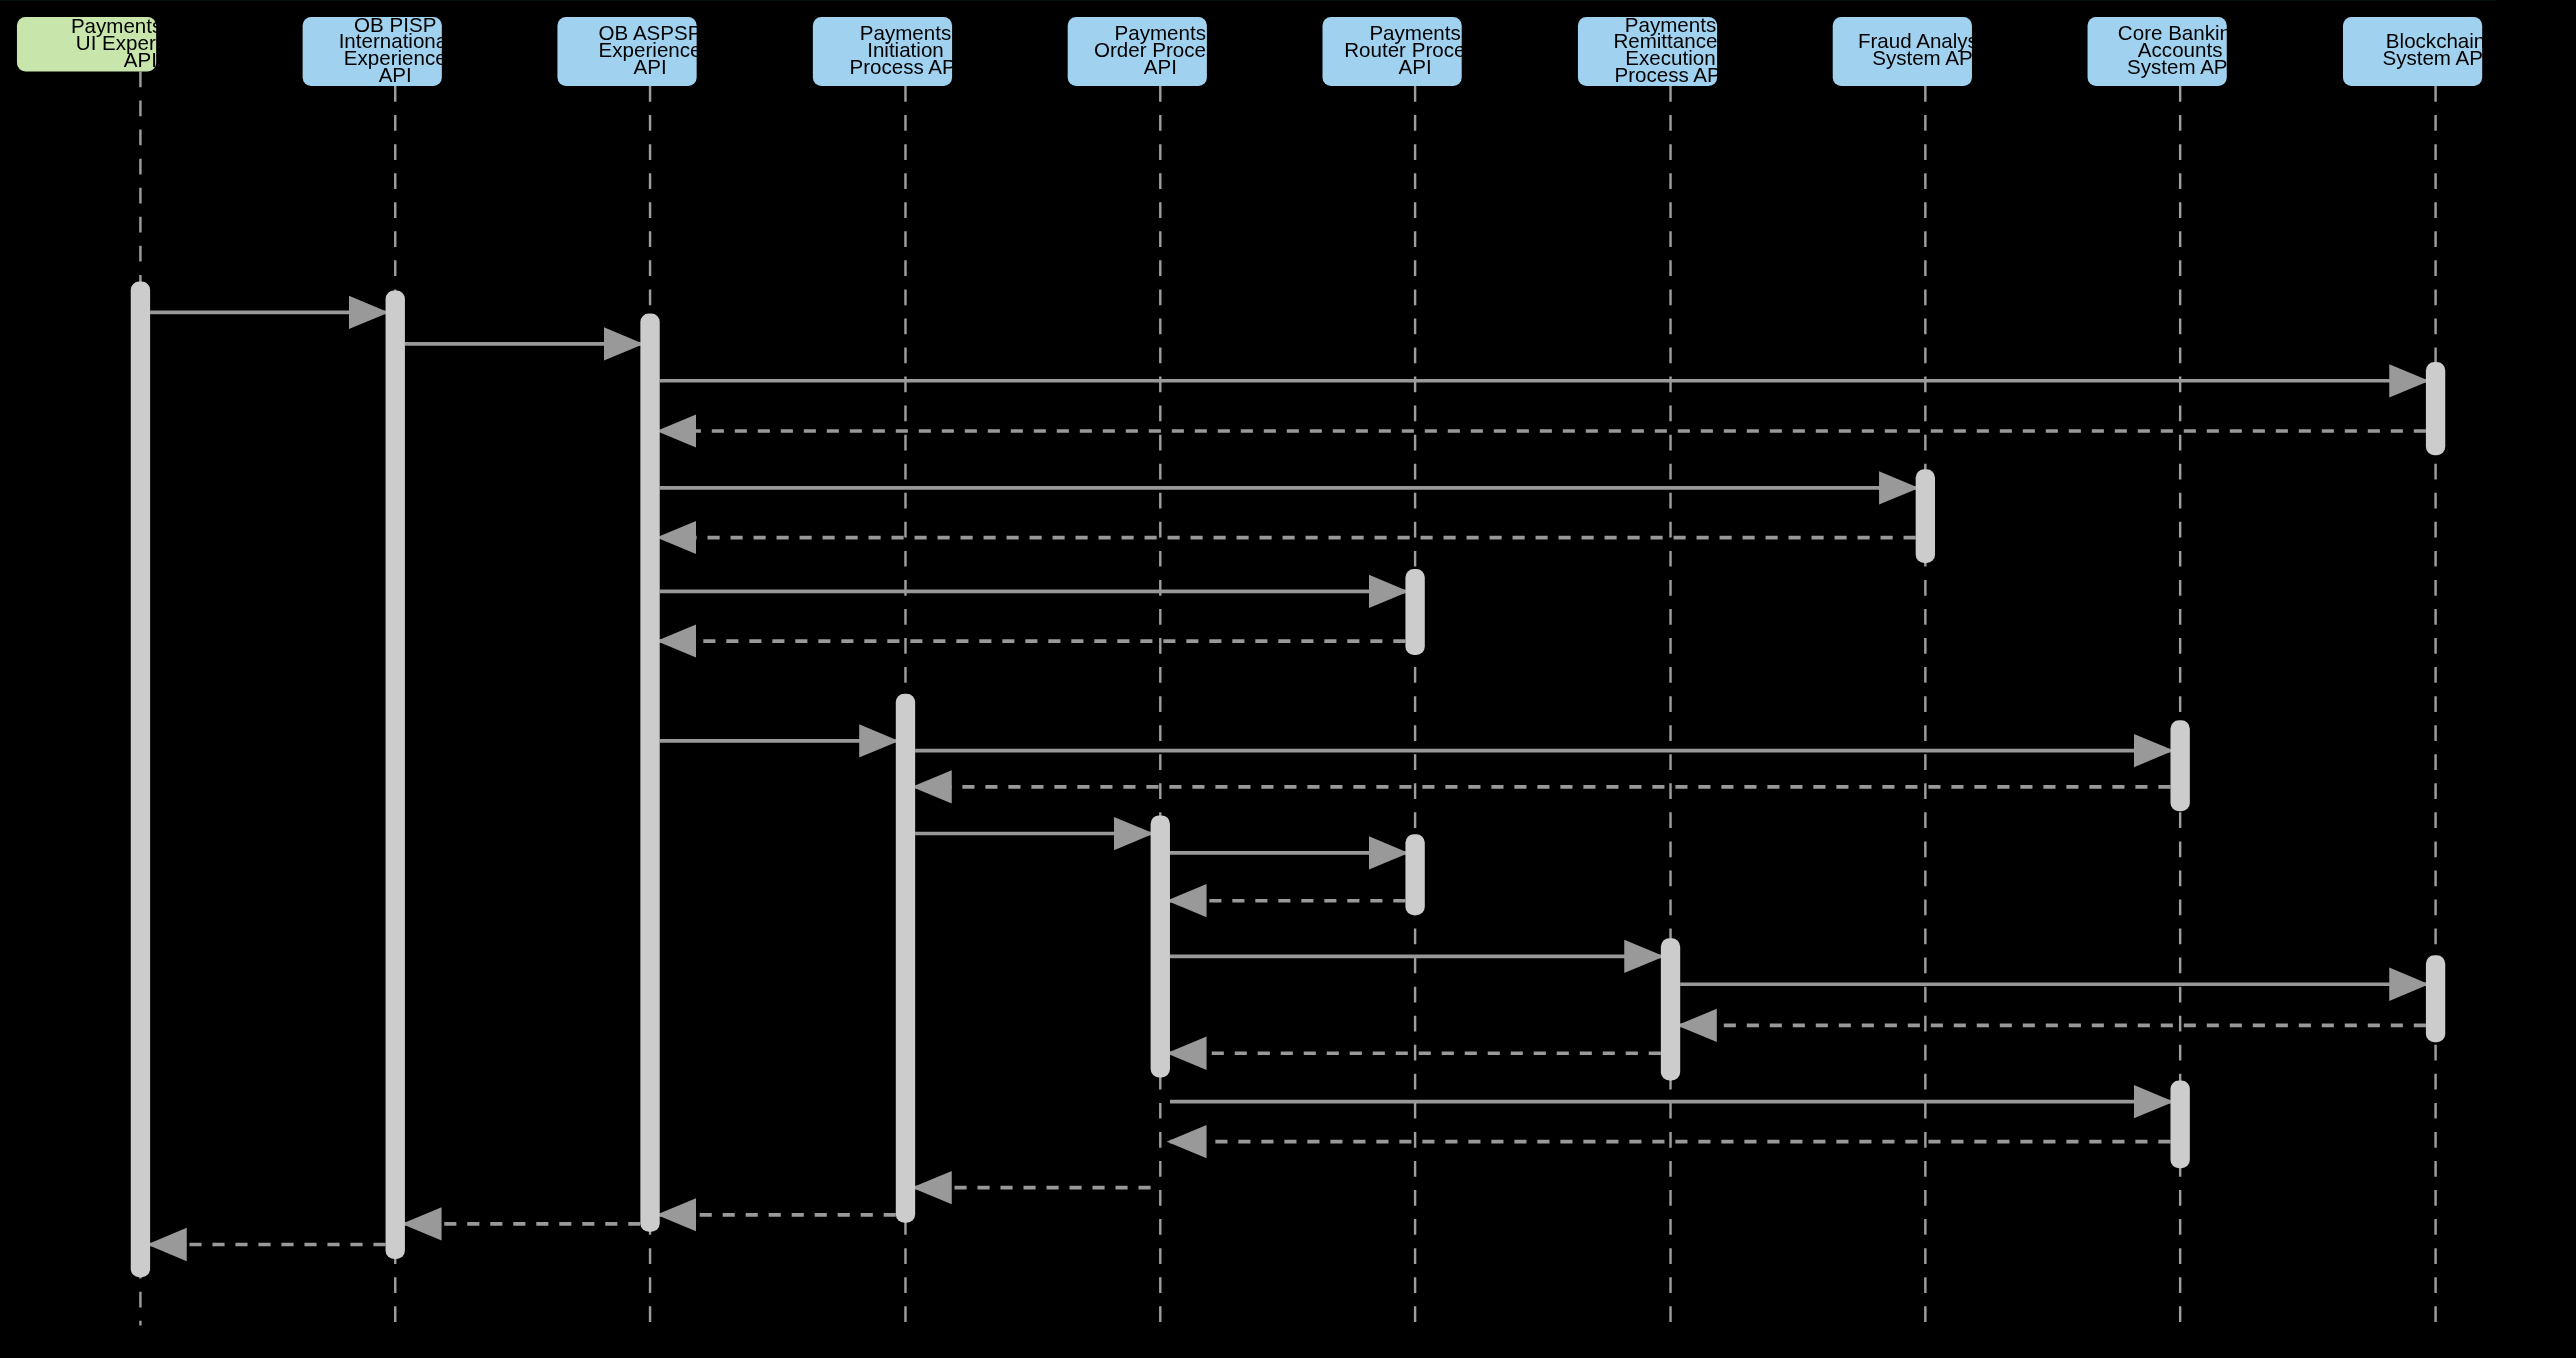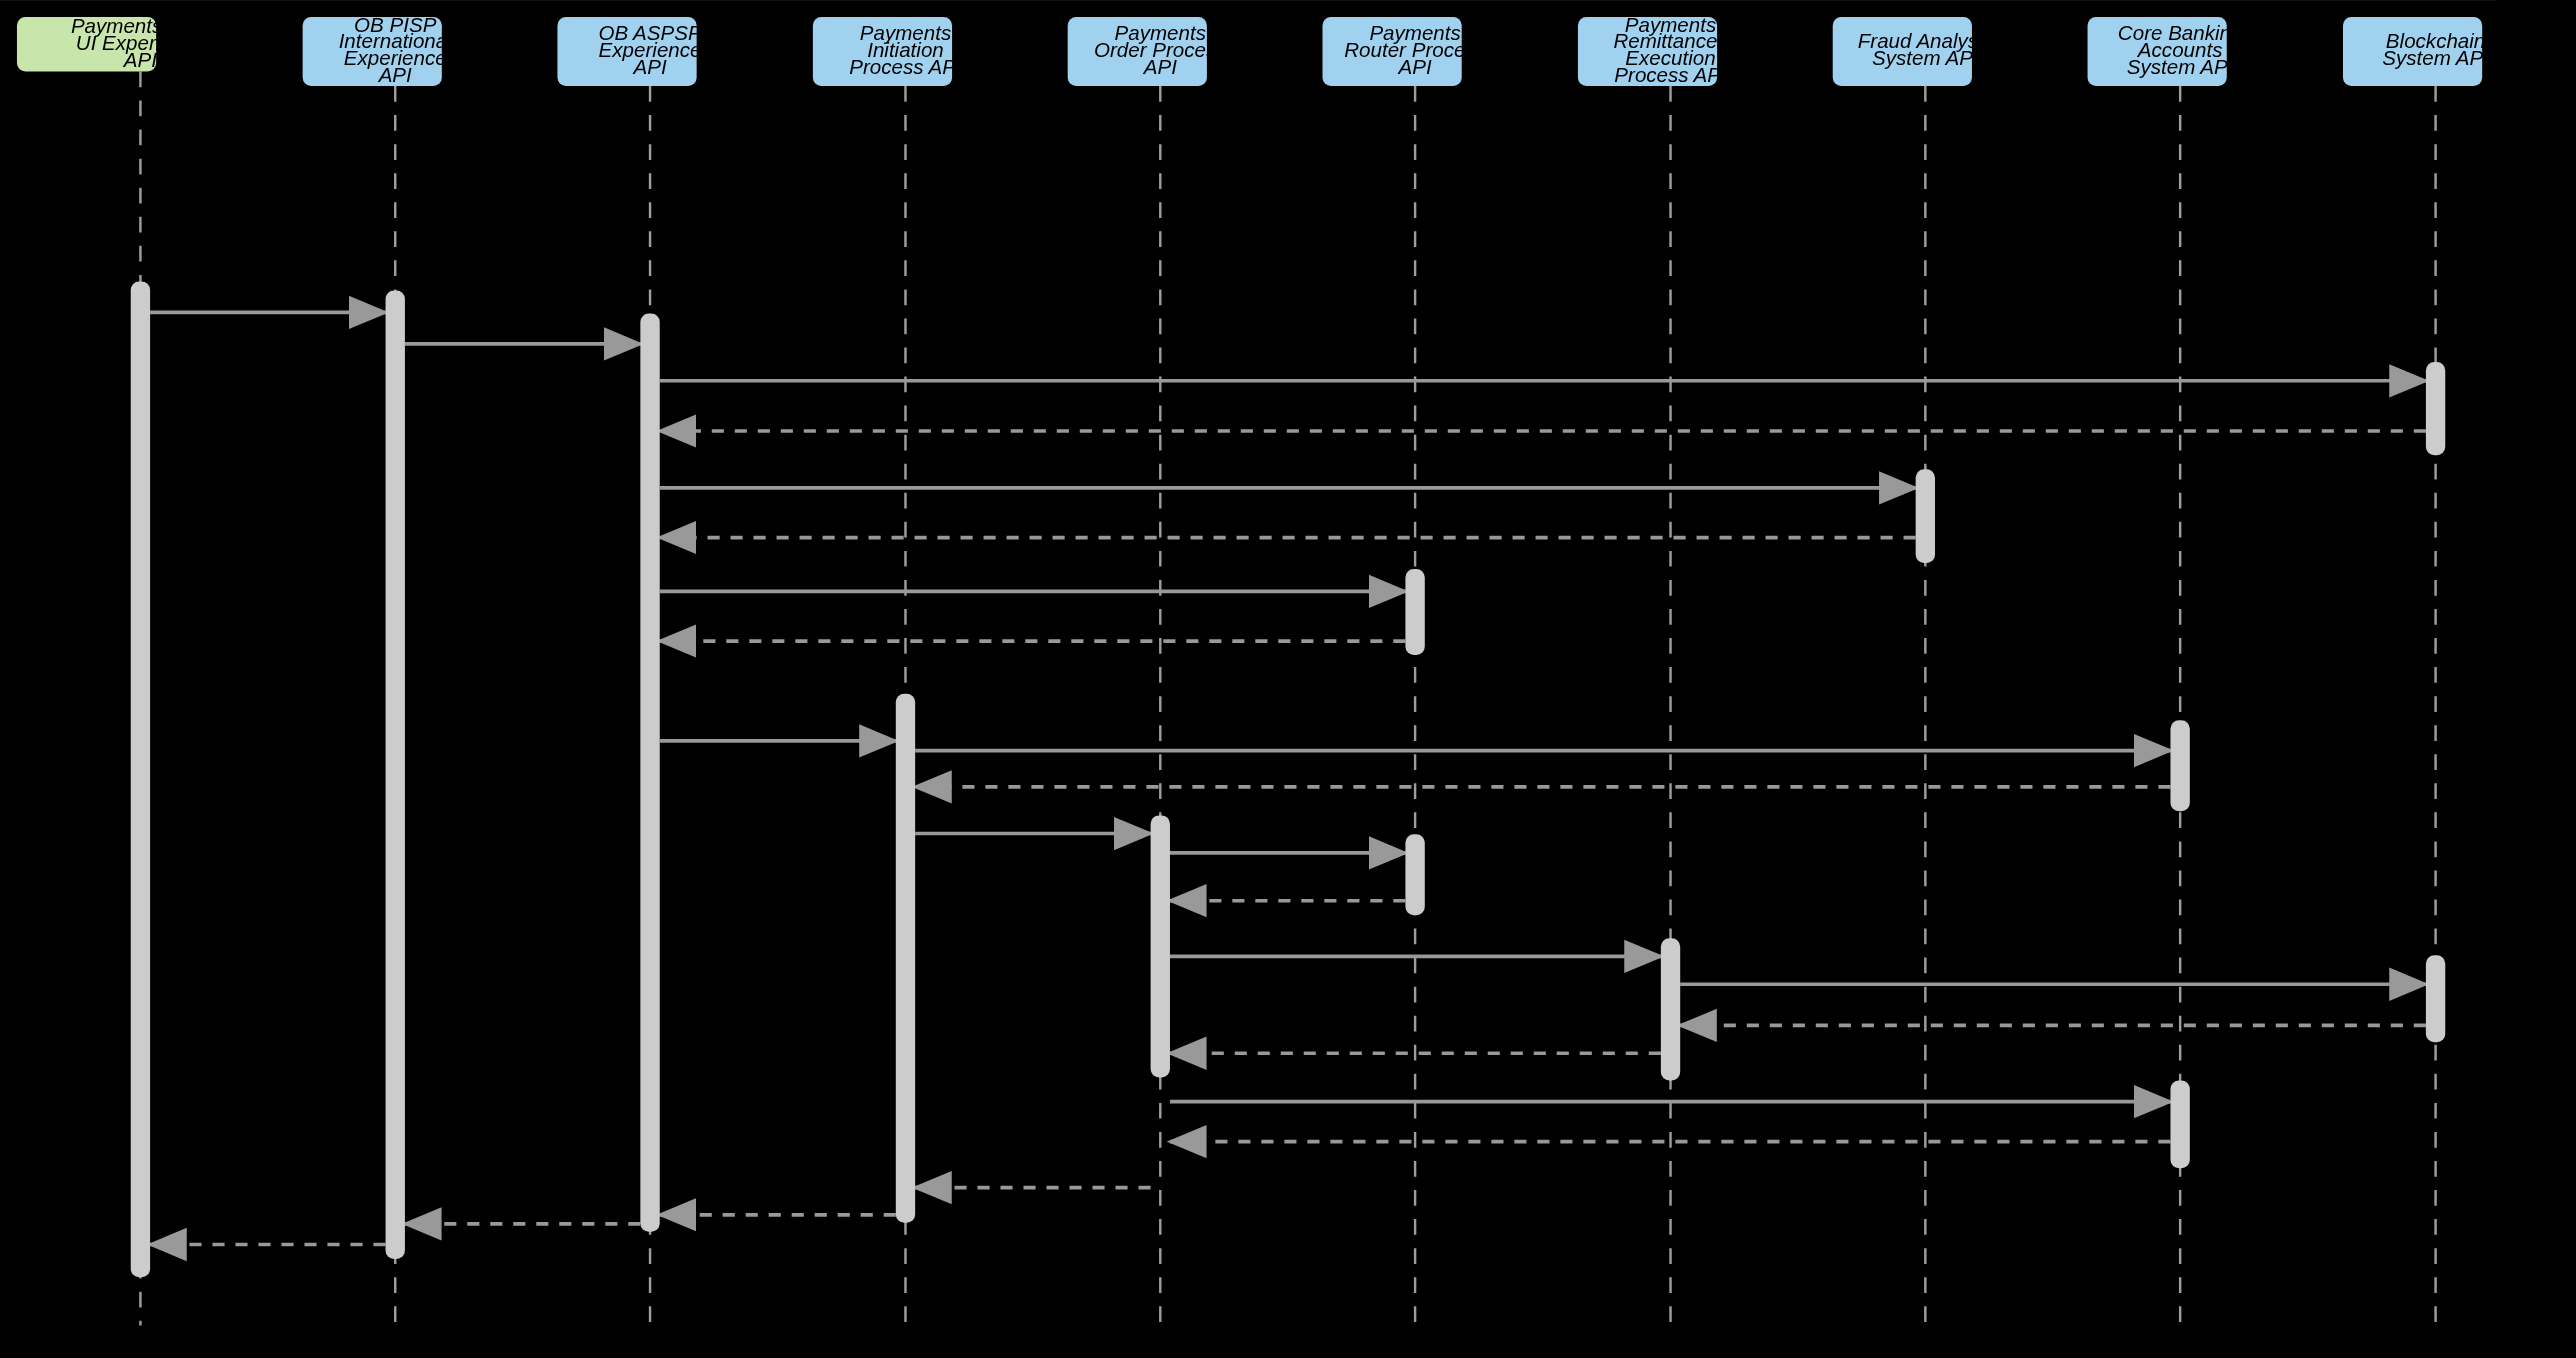--- a/index.html
+++ b/index.html
@@ -10,22 +10,21 @@
   body {
     width: 2576px;
     height: 1359px;
     font-family: "Liberation Sans", sans-serif;
     overflow: hidden;
   }
   #diagram-root {
     position: relative;
     width: 2496px;
     height: 1359px;
-    background: #f9a8d4;
-    font-style: italic;
+    background: #14b8a6;
   }
   svg#seq-svg {
     display: block;
     width: 2576px;
     height: 1359px;
   }
   .participant-label {
     font-family: "Liberation Sans", sans-serif;
     font-size: 34px;
     fill: #000000;

